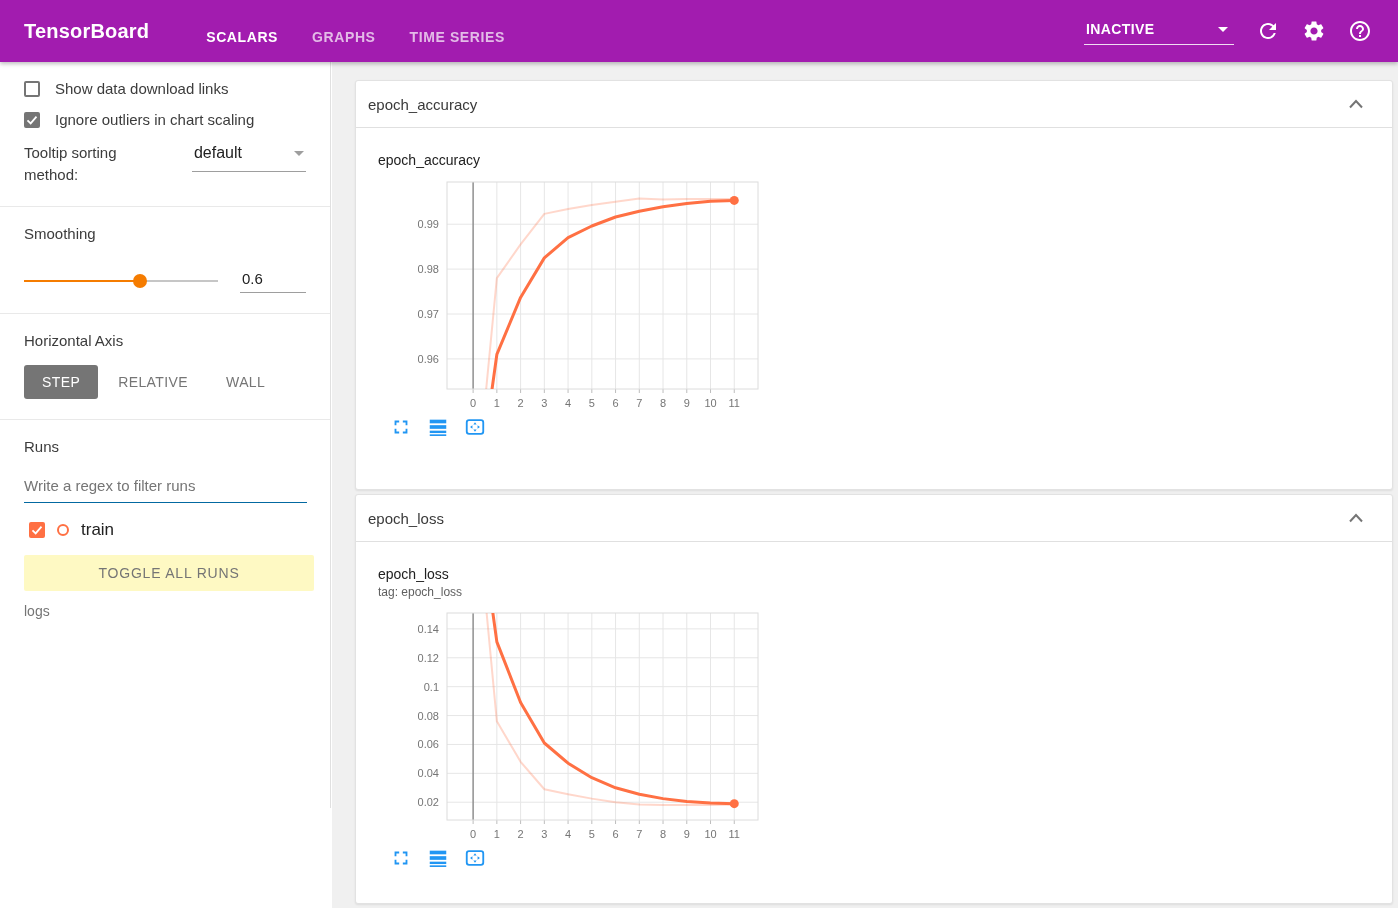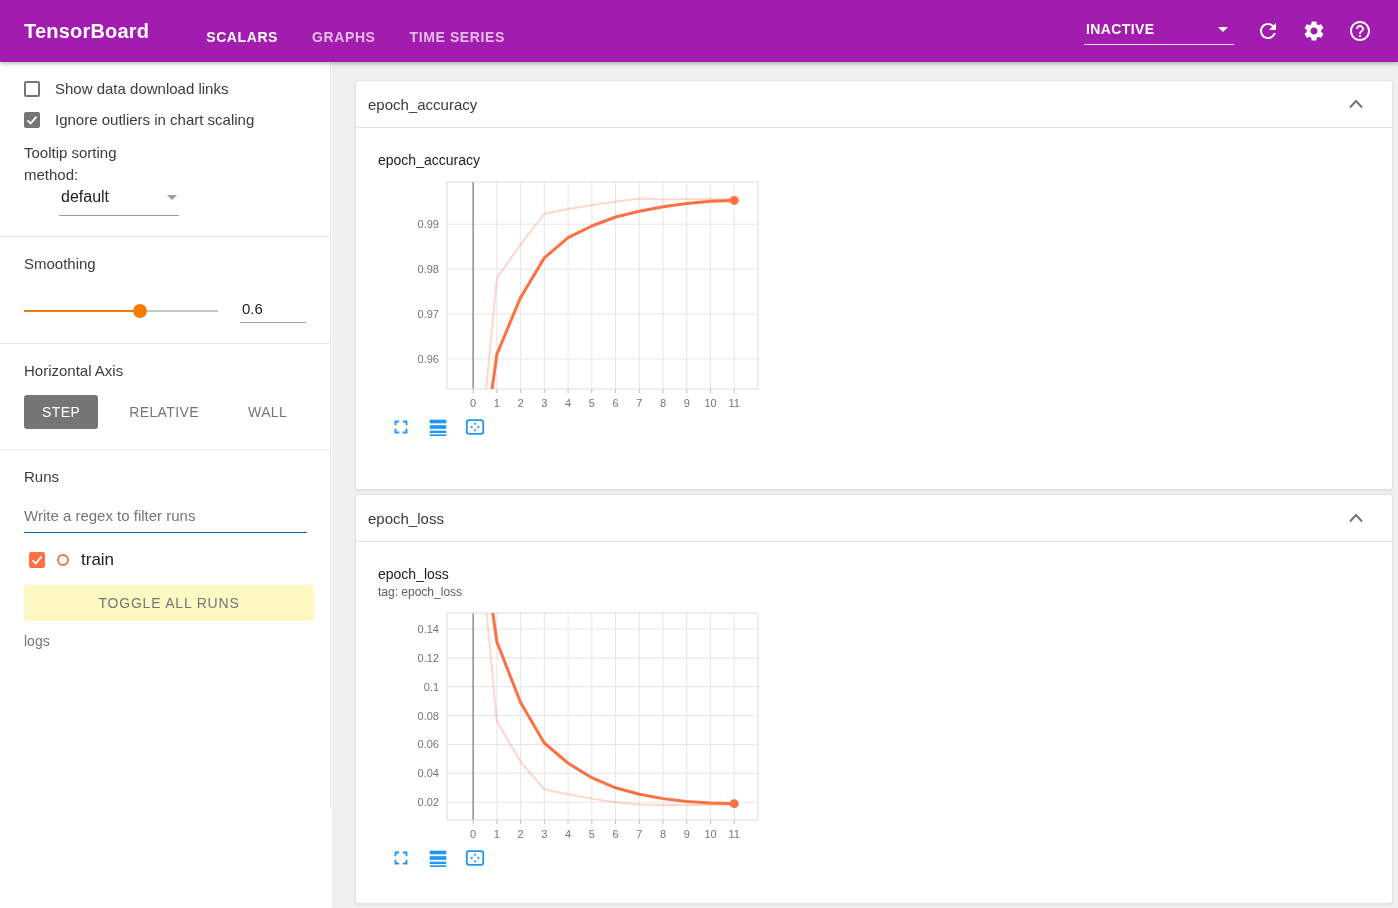--- a/index.html
+++ b/index.html
@@ -31,36 +31,36 @@
   .side-section + .side-section { border-top:1px solid #e9e9e9; }
   .cb-row { display:flex; align-items:center; margin-bottom:14px; cursor:pointer; }
   .cb { width:16px; height:16px; border:2px solid #757575; border-radius:2px; flex:none;
     display:flex; align-items:center; justify-content:center; }
   .cb svg { width:12px; height:12px; visibility:hidden; }
   .cb.checked { background:#757575; border-color:#757575; }
   .cb.checked svg { visibility:visible; }
   .cb.cb-accent { border-color:#ff7043; }
   .cb.cb-accent.checked { background:#ff7043; border-color:#ff7043; }
   .cb-label { margin-left:15px; font-size:15px; color:#3c3c3c; }
-  .tooltip-row { display:flex; margin-top:12px;flex-direction:column; }
+  .tooltip-row { display:flex; margin-top:12px; }
   .tooltip-label { width:140px; font-size:15px; color:#3c3c3c; line-height:1.45; }
   .select-box { position:relative; width:120px; margin-left:35px; align-self:flex-start;
     border-bottom:1px solid #9e9e9e; padding:2px 2px 9px 2px; font-size:16px; color:#212121; cursor:pointer; }
   .select-box .arrow { position:absolute; right:2px; top:9px; width:0; height:0;
     border-left:5px solid transparent; border-right:5px solid transparent; border-top:5px solid #9e9e9e; }
   .section-label { font-size:15px; color:#3c3c3c; }
   .smooth-row { display:flex; align-items:center; margin-top:28px; }
   .slider { position:relative; flex:1; height:14px; margin-right:22px; cursor:pointer; }
   .slider-track { position:absolute; left:0; right:0; top:6px; height:2px; background:#c6c6c6; }
   .slider-fill { position:absolute; left:0; top:6px; height:2px; background:#f57c00; }
   .slider-thumb { position:absolute; top:0; width:14px; height:14px; border-radius:50%; background:#f57c00; }
   .smooth-value { width:66px; border-bottom:1px solid #9e9e9e; font-size:15px; color:#212121; padding:0 2px 5px 2px; }
   .axis-btns { display:flex; align-items:center; margin-top:16px; }
   .axis-btn { font-size:14px; letter-spacing:.4px; color:#757575; padding:9px 18px; border-radius:3px;
-    cursor:pointer; margin-right:13px; }
+    cursor:pointer; margin-right:2px; }
   .axis-btn.active { background:#757575; color:#fff; }
   .runs-filter { display:block; width:283px; border:none; outline:none; border-bottom:1px solid #0369a1;
     font-size:15px; color:#212121; padding:2px 0 8px 0; margin-top:20px; background:transparent;
     font-family:"Liberation Sans", sans-serif; }
   .runs-filter::placeholder { color:#757575; }
   .run-row { display:flex; align-items:center; margin-top:17px; padding-left:5px; }
   .run-circle { width:12px; height:12px; border:2px solid #ff7043; border-radius:50%; margin-left:12px; flex:none; }
   .run-label { margin-left:12px; font-size:17px; color:#212121; }
   .toggle-btn { margin-top:15px; width:290px; height:36px; background:#fef9c3; border:none; border-radius:2px;
     color:#757575; font-size:14px; letter-spacing:.8px; cursor:pointer; font-family:"Liberation Sans", sans-serif; }

